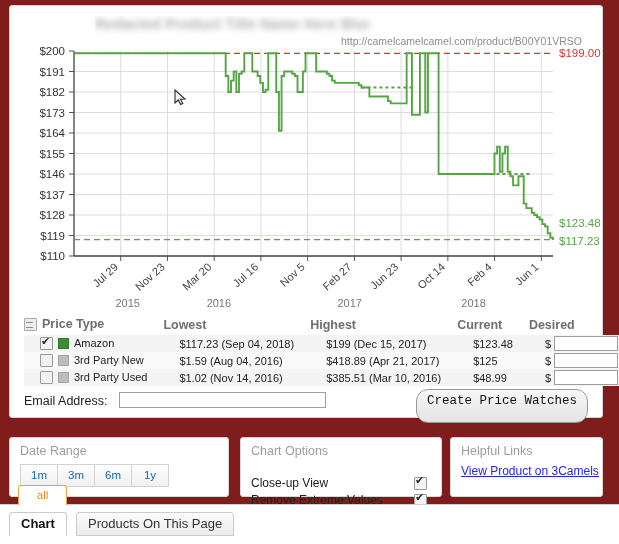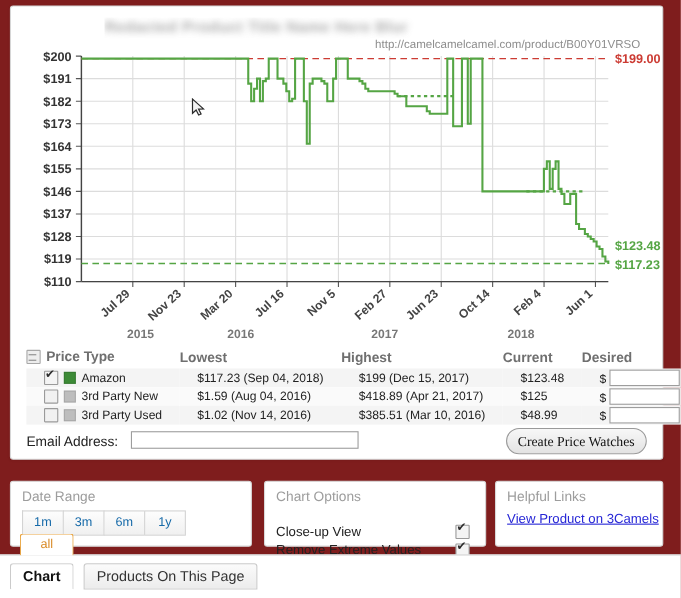--- a/index.html
+++ b/index.html
@@ -33,21 +33,21 @@
     letter-spacing:.4px;
   }
 
   .chart-url{
     position:absolute;right:20px;top:29px;
     font-size:10.5px;color:#8d8d8d;white-space:nowrap;
     font-family:"Liberation Sans", sans-serif;
   }
 
   
-  .chart-wrap{position:absolute;left:0;top:28px;width:592px;height:282px;font-weight:bold;}
+  .chart-wrap{position:absolute;left:0;top:28px;width:592px;height:282px;}
   .chart-svg{display:block;}
 
   
   .ptable{
     position:absolute;left:14px;top:310px;width:566px;
     border-collapse:collapse;font-size:12px;
   }
   .ptable th{
     text-align:left;font-weight:bold;color:#6f6f6f;
     padding:1px 0 3px 0;font-size:12.5px;
@@ -88,24 +88,24 @@
     display:inline-block;vertical-align:-3px;
   }
 
   .emailrow{position:absolute;left:14px;top:386px;font-size:12.5px;color:#222;}
   .email-input{
     display:inline-block;width:205px;height:14px;
     border:1px solid #9d9d9d;background:#fff;vertical-align:-3px;margin-left:8px;
   }
   .cpw-btn{
     position:absolute;right:14px;top:383px;
-    padding:4px 10px 3px;font-size:12.5px;color:#111;
+    padding:4px 10px 14px;font-size:12.5px;color:#111;
     background:linear-gradient(#f7f7f7,#e3e3e3);
     border:1px solid #9a9a9a;border-radius:12px;
-    font-family:Liberation Serif, serif;
+    font-family:Liberation Mono, monospace;
     cursor:pointer;
   }
 
   
   .panel{
     position:absolute;top:437px;background:#fff;
     border:1px solid #d8d8d8;border-radius:3px;
   }
   .panel-title{
     font-size:12.5px;color:#9d9d9d;padding:6px 0 4px 10px;

